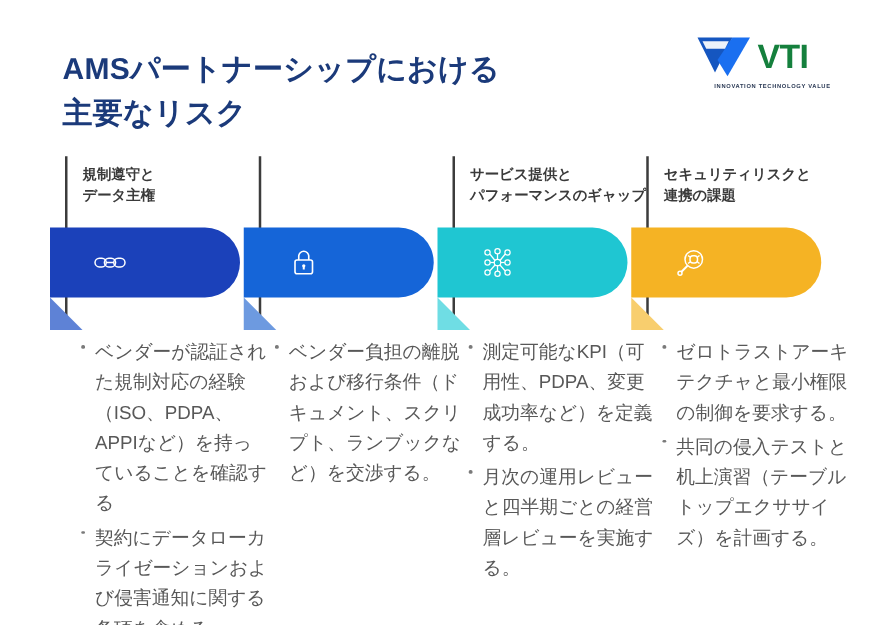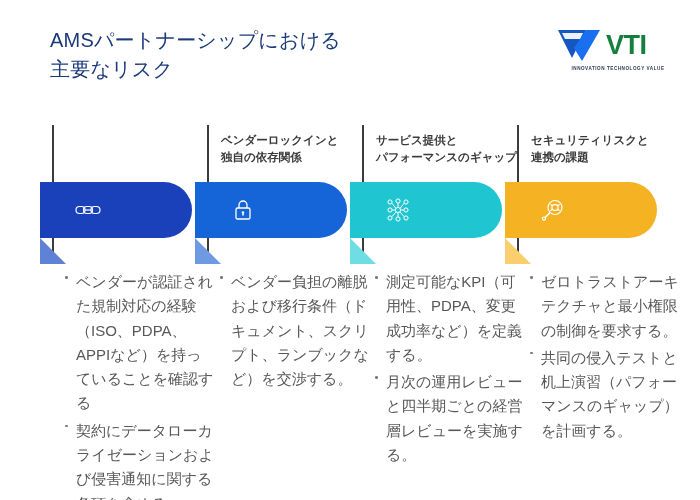--- a/index.html
+++ b/index.html
@@ -18,24 +18,24 @@
   
   .slide-header {
     position: absolute;
     top: 0; left: 0;
     width: 700px;
     height: 100px;
   }
   .page-title {
     position: absolute;
     left: 50px;
-    top: 26px;
+    top: 39px;
     width: 420px;
-    font-size: 20px;
-    font-weight: normal;
+    font-size: 24px;
+    font-weight: bold;
     line-height: 1.45;
     color: #1b3a7a;
     letter-spacing: 0.2px;
     white-space: pre-line;
   }
 
   
   .logo-block {
     position: absolute;
     right: 22px;
@@ -194,42 +194,42 @@
     </div>
     <div class="logo-word">VTI</div>
     <div class="logo-tagline">INNOVATION TECHNOLOGY VALUE</div>
   </div>
 </div>
 
 <div class="columns">
 
   <div class="column col-0">
     <div class="col-rule"></div>
+    <div class="col-heading">規制遵守と
+データ主権</div>
     <div class="ribbon">
       <div class="ribbon-body" style="background:#1b41ba;"></div>
       <div class="ribbon-tail" style="border-left-color:#5e82d6;"></div>
       <div class="ribbon-icon">
         <svg width="28" height="28" viewBox="0 0 28 28" fill="none" stroke="#ffffff" stroke-width="1.2">
           <rect x="2" y="10.5" width="9" height="7" rx="3.5"></rect>
           <rect x="9.5" y="10.5" width="9" height="7" rx="3.5"></rect>
           <rect x="17" y="10.5" width="9" height="7" rx="3.5"></rect>
           <line x1="11" y1="14" x2="17" y2="14"></line>
         </svg>
       </div>
     </div>
     <ul class="bullets">
       <li class="bullet">ベンダーが認証された規制対応の経験（ISO、PDPA、APPIなど）を持っていることを確認する</li>
       <li class="bullet">契約にデータローカライゼーションおよび侵害通知に関する条項を含める。</li>
     </ul>
   </div>
 
   <div class="column col-1">
     <div class="col-rule"></div>
-    <div class="col-heading">ベンダーロックインと
-独自の依存関係</div>
     <div class="ribbon">
       <div class="ribbon-body" style="background:#1565d8;"></div>
       <div class="ribbon-tail" style="border-left-color:#6d9ae0;"></div>
       <div class="ribbon-icon">
         <svg width="28" height="28" viewBox="0 0 28 28" fill="none" stroke="#ffffff" stroke-width="1.3">
           <rect x="7" y="12" width="14" height="11" rx="1.6"></rect>
           <path d="M10 12 V9 a4 4 0 0 1 8 0 v3"></path>
           <circle cx="14" cy="16.6" r="1.3" fill="#ffffff" stroke="none"></circle>
           <line x1="14" y1="17.4" x2="14" y2="19.6" stroke-width="1.6"></line>
         </svg>
@@ -290,17 +290,17 @@
           <rect x="13" y="8.6" width="6" height="5.8" rx="2.4"></rect>
           <line x1="13" y1="9.6" x2="11.4" y2="8.4"></line>
           <line x1="19" y1="9.6" x2="20.6" y2="8.4"></line>
           <line x1="13" y1="13.6" x2="11.4" y2="14.8"></line>
           <line x1="19" y1="13.6" x2="20.6" y2="14.8"></line>
         </svg>
       </div>
     </div>
     <ul class="bullets">
       <li class="bullet">ゼロトラストアーキテクチャと最小権限の制御を要求する。</li>
-      <li class="bullet">共同の侵入テストと机上演習（パフォーマンスのギャップ）を計画する。</li>
+      <li class="bullet">共同の侵入テストと机上演習（テーブルトップエクササイズ）を計画する。</li>
     </ul>
   </div>
 
 </div>
 
 </body></html>

